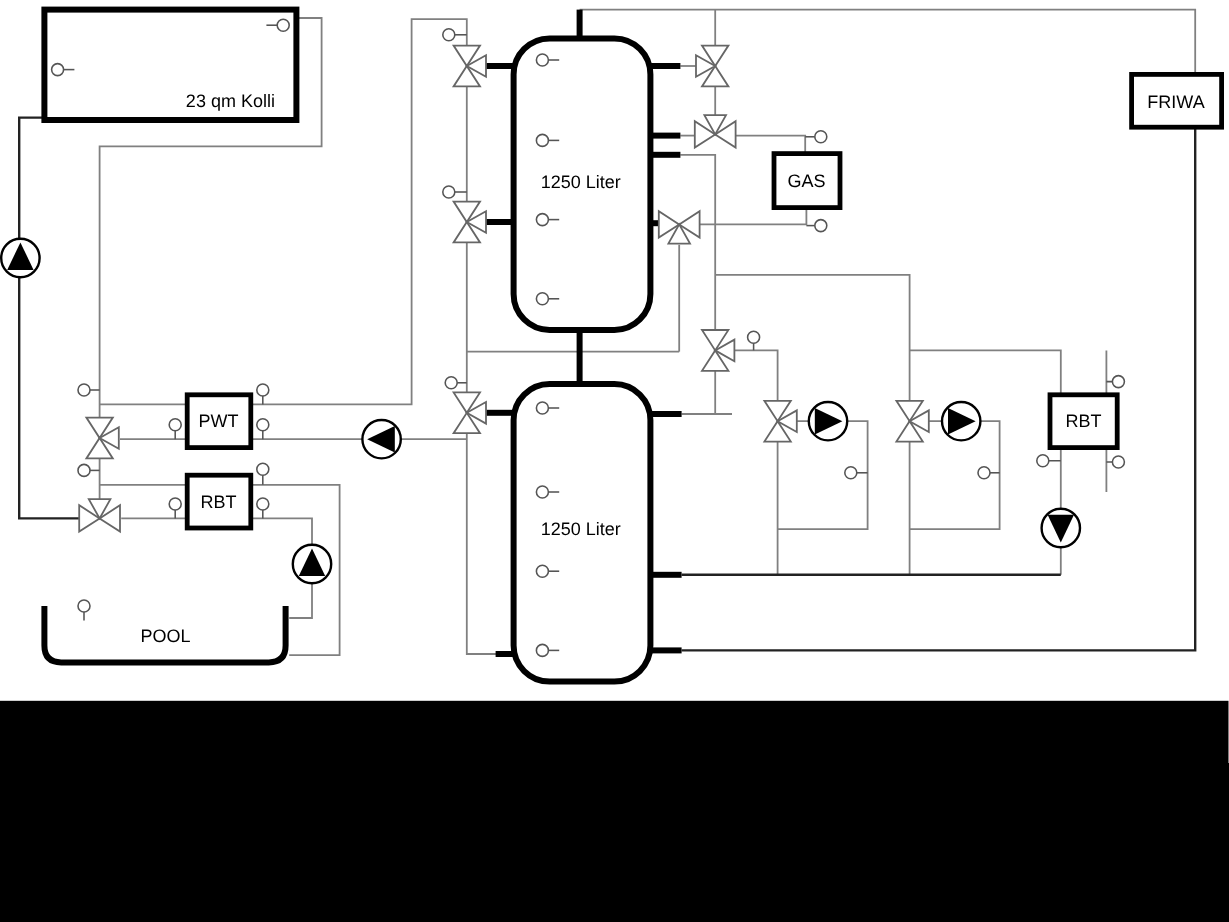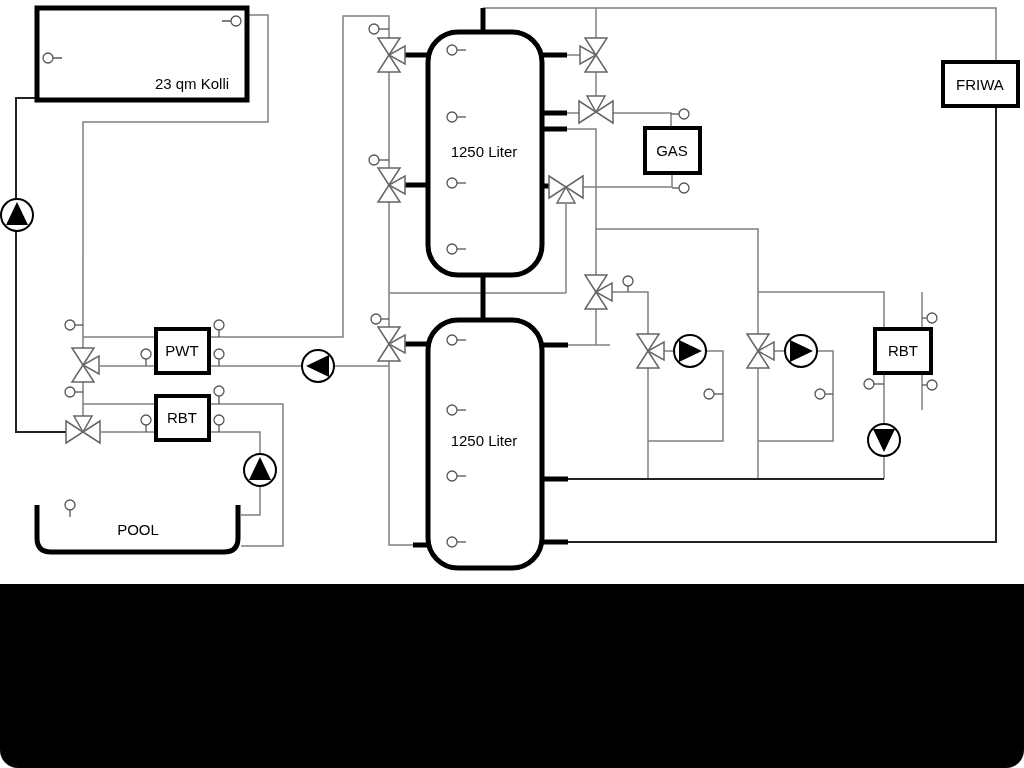--- a/index.html
+++ b/index.html
@@ -1,17 +1,17 @@
 <!DOCTYPE html>
 <html><head>
 <meta charset="utf-8">
 <style>
   html,body{margin:0;padding:0;background:#fff;}
   #stage{position:relative;width:1024px;height:768px;background:#ffffff;overflow:hidden;
-         font-family:"Liberation Sans",sans-serif;border-radius:18px;}
+         font-family:"Liberation Sans",sans-serif;}
   svg{position:absolute;left:0;top:0;}
   .pipe{stroke:#808080;stroke-width:1.5;fill:none;}
   .pipe2{stroke:#222222;stroke-width:2;fill:none;}
   .thick{stroke:#000000;stroke-width:5;fill:none;}
   .vessel{fill:#ffffff;stroke:#000000;stroke-width:5;}
   .box{fill:#ffffff;stroke:#000000;stroke-width:4;}
   .valve{fill:#ffffff;stroke:#666666;stroke-width:1.5;}
   .pumpc{fill:#ffffff;stroke:#000000;stroke-width:2;}
   .ptri{fill:#000000;stroke:none;}
   .sensor{fill:#ffffff;stroke:#555555;stroke-width:1.3;}

